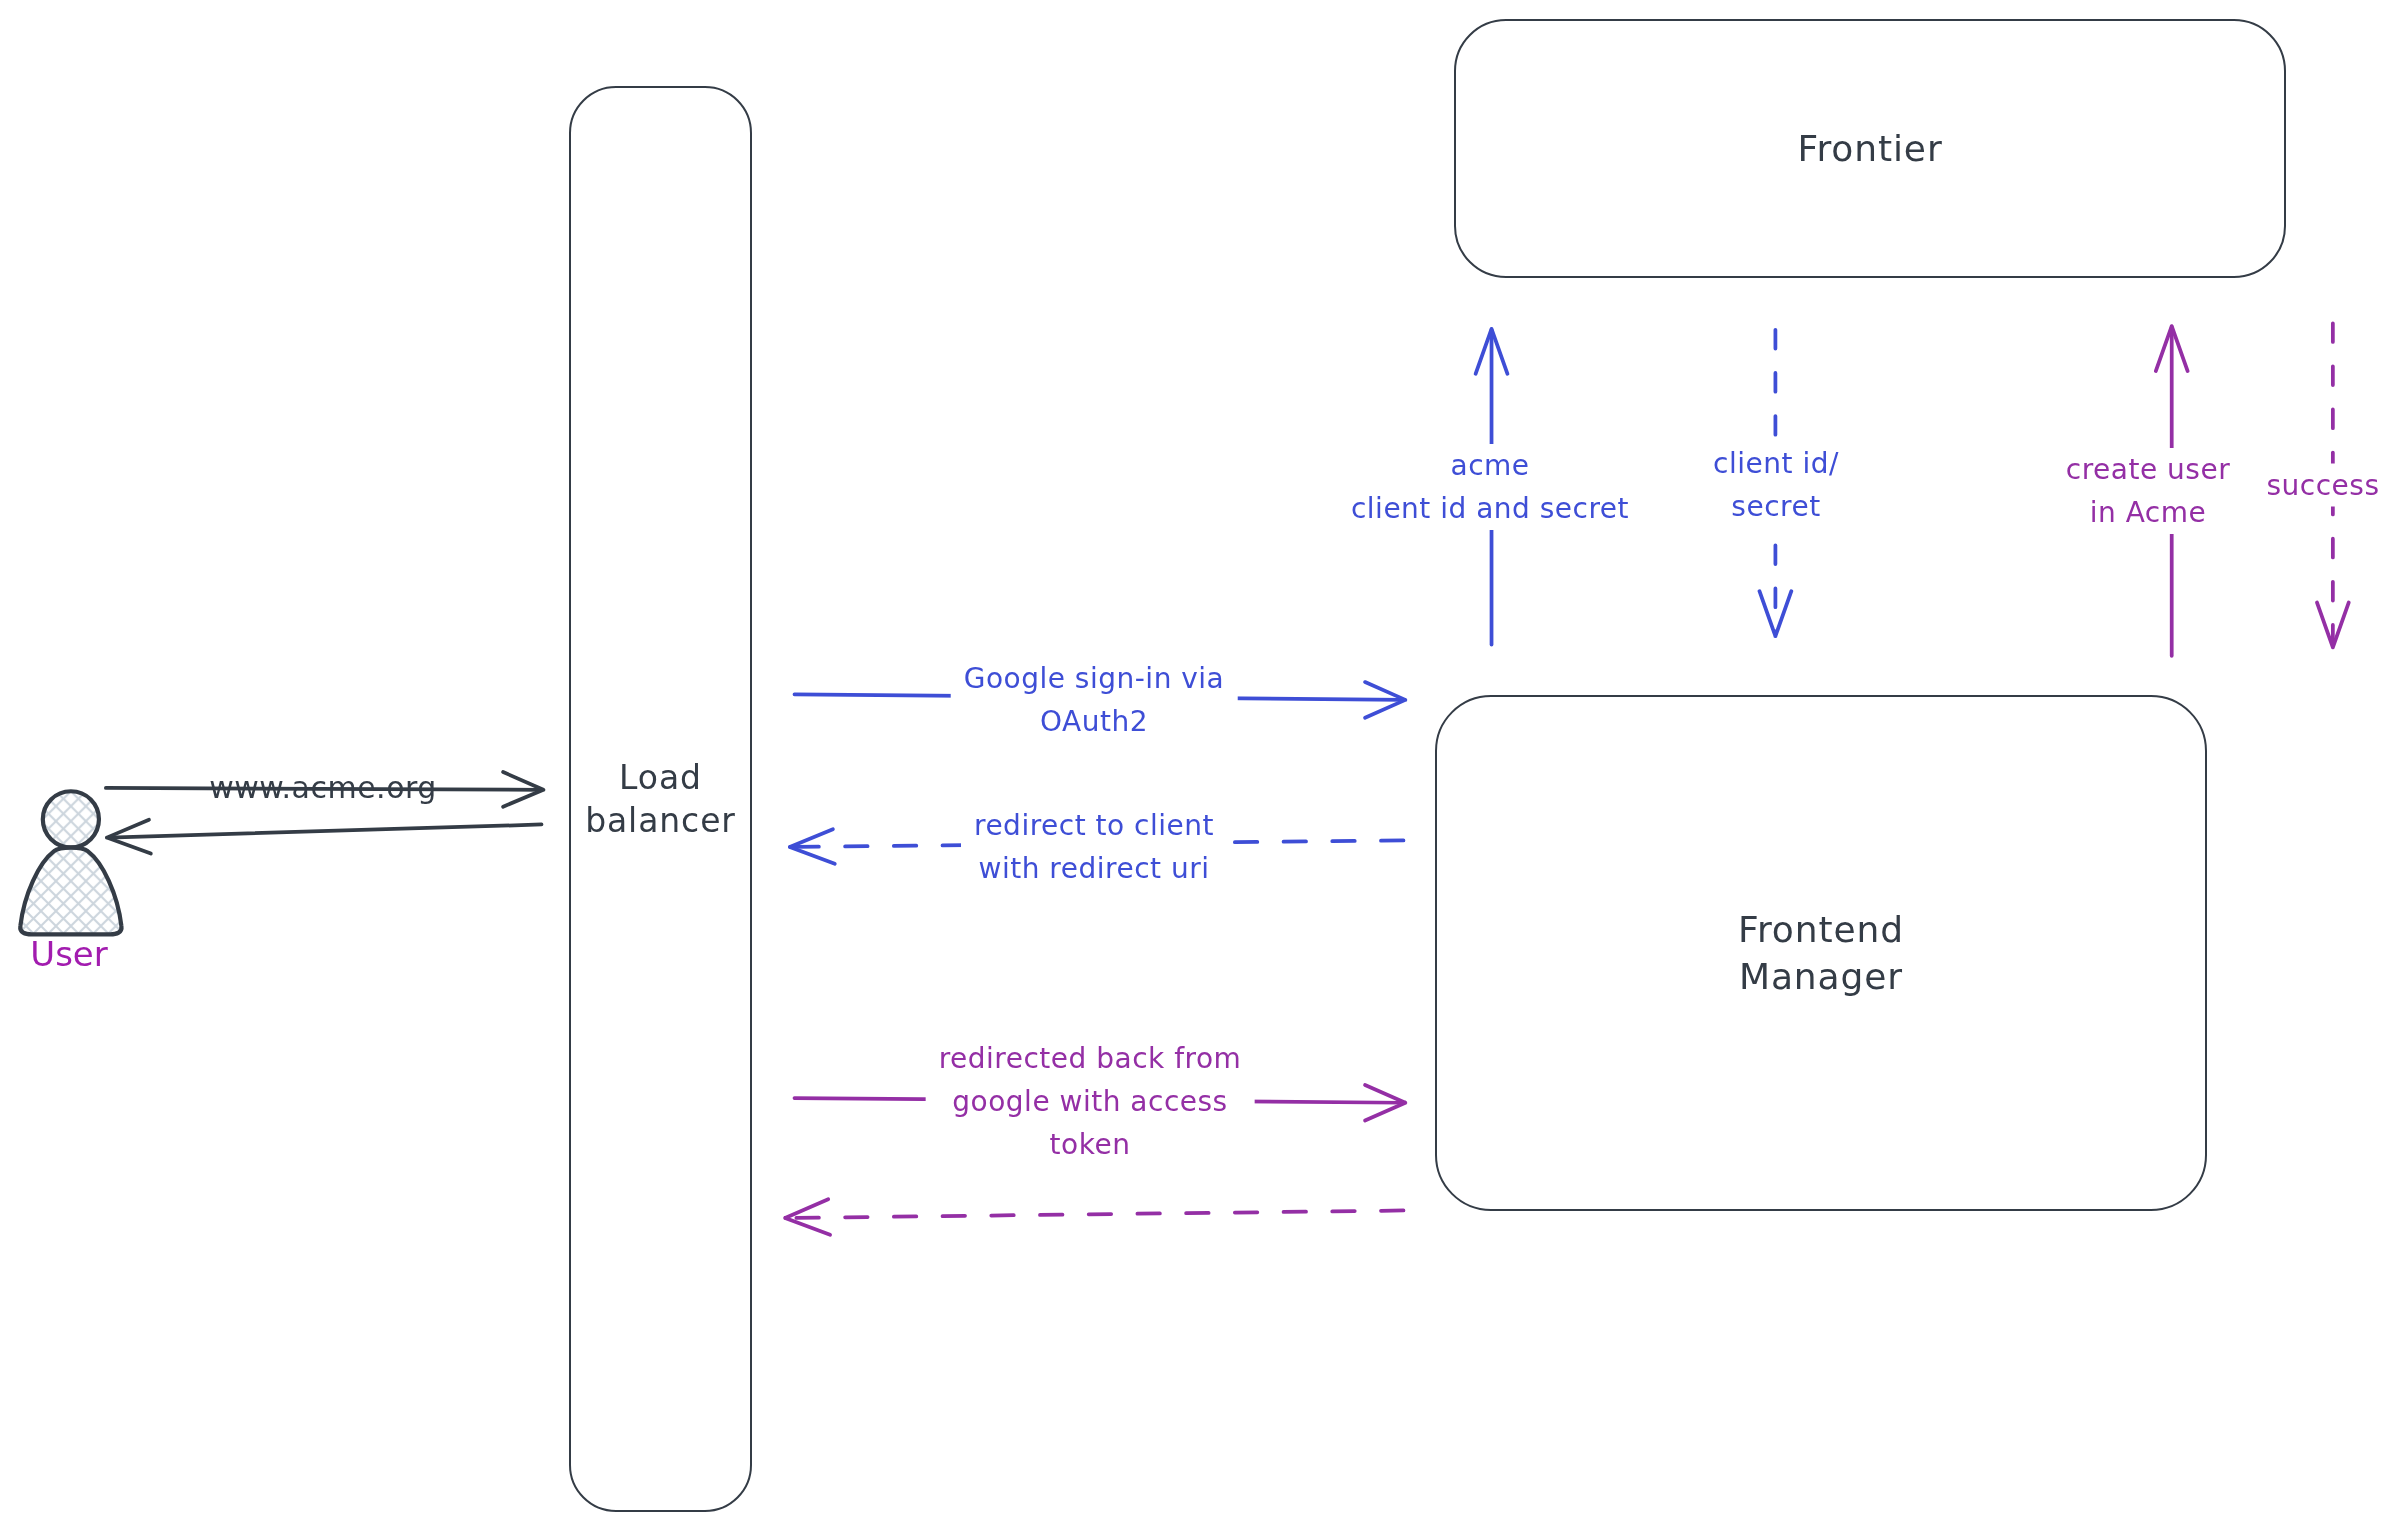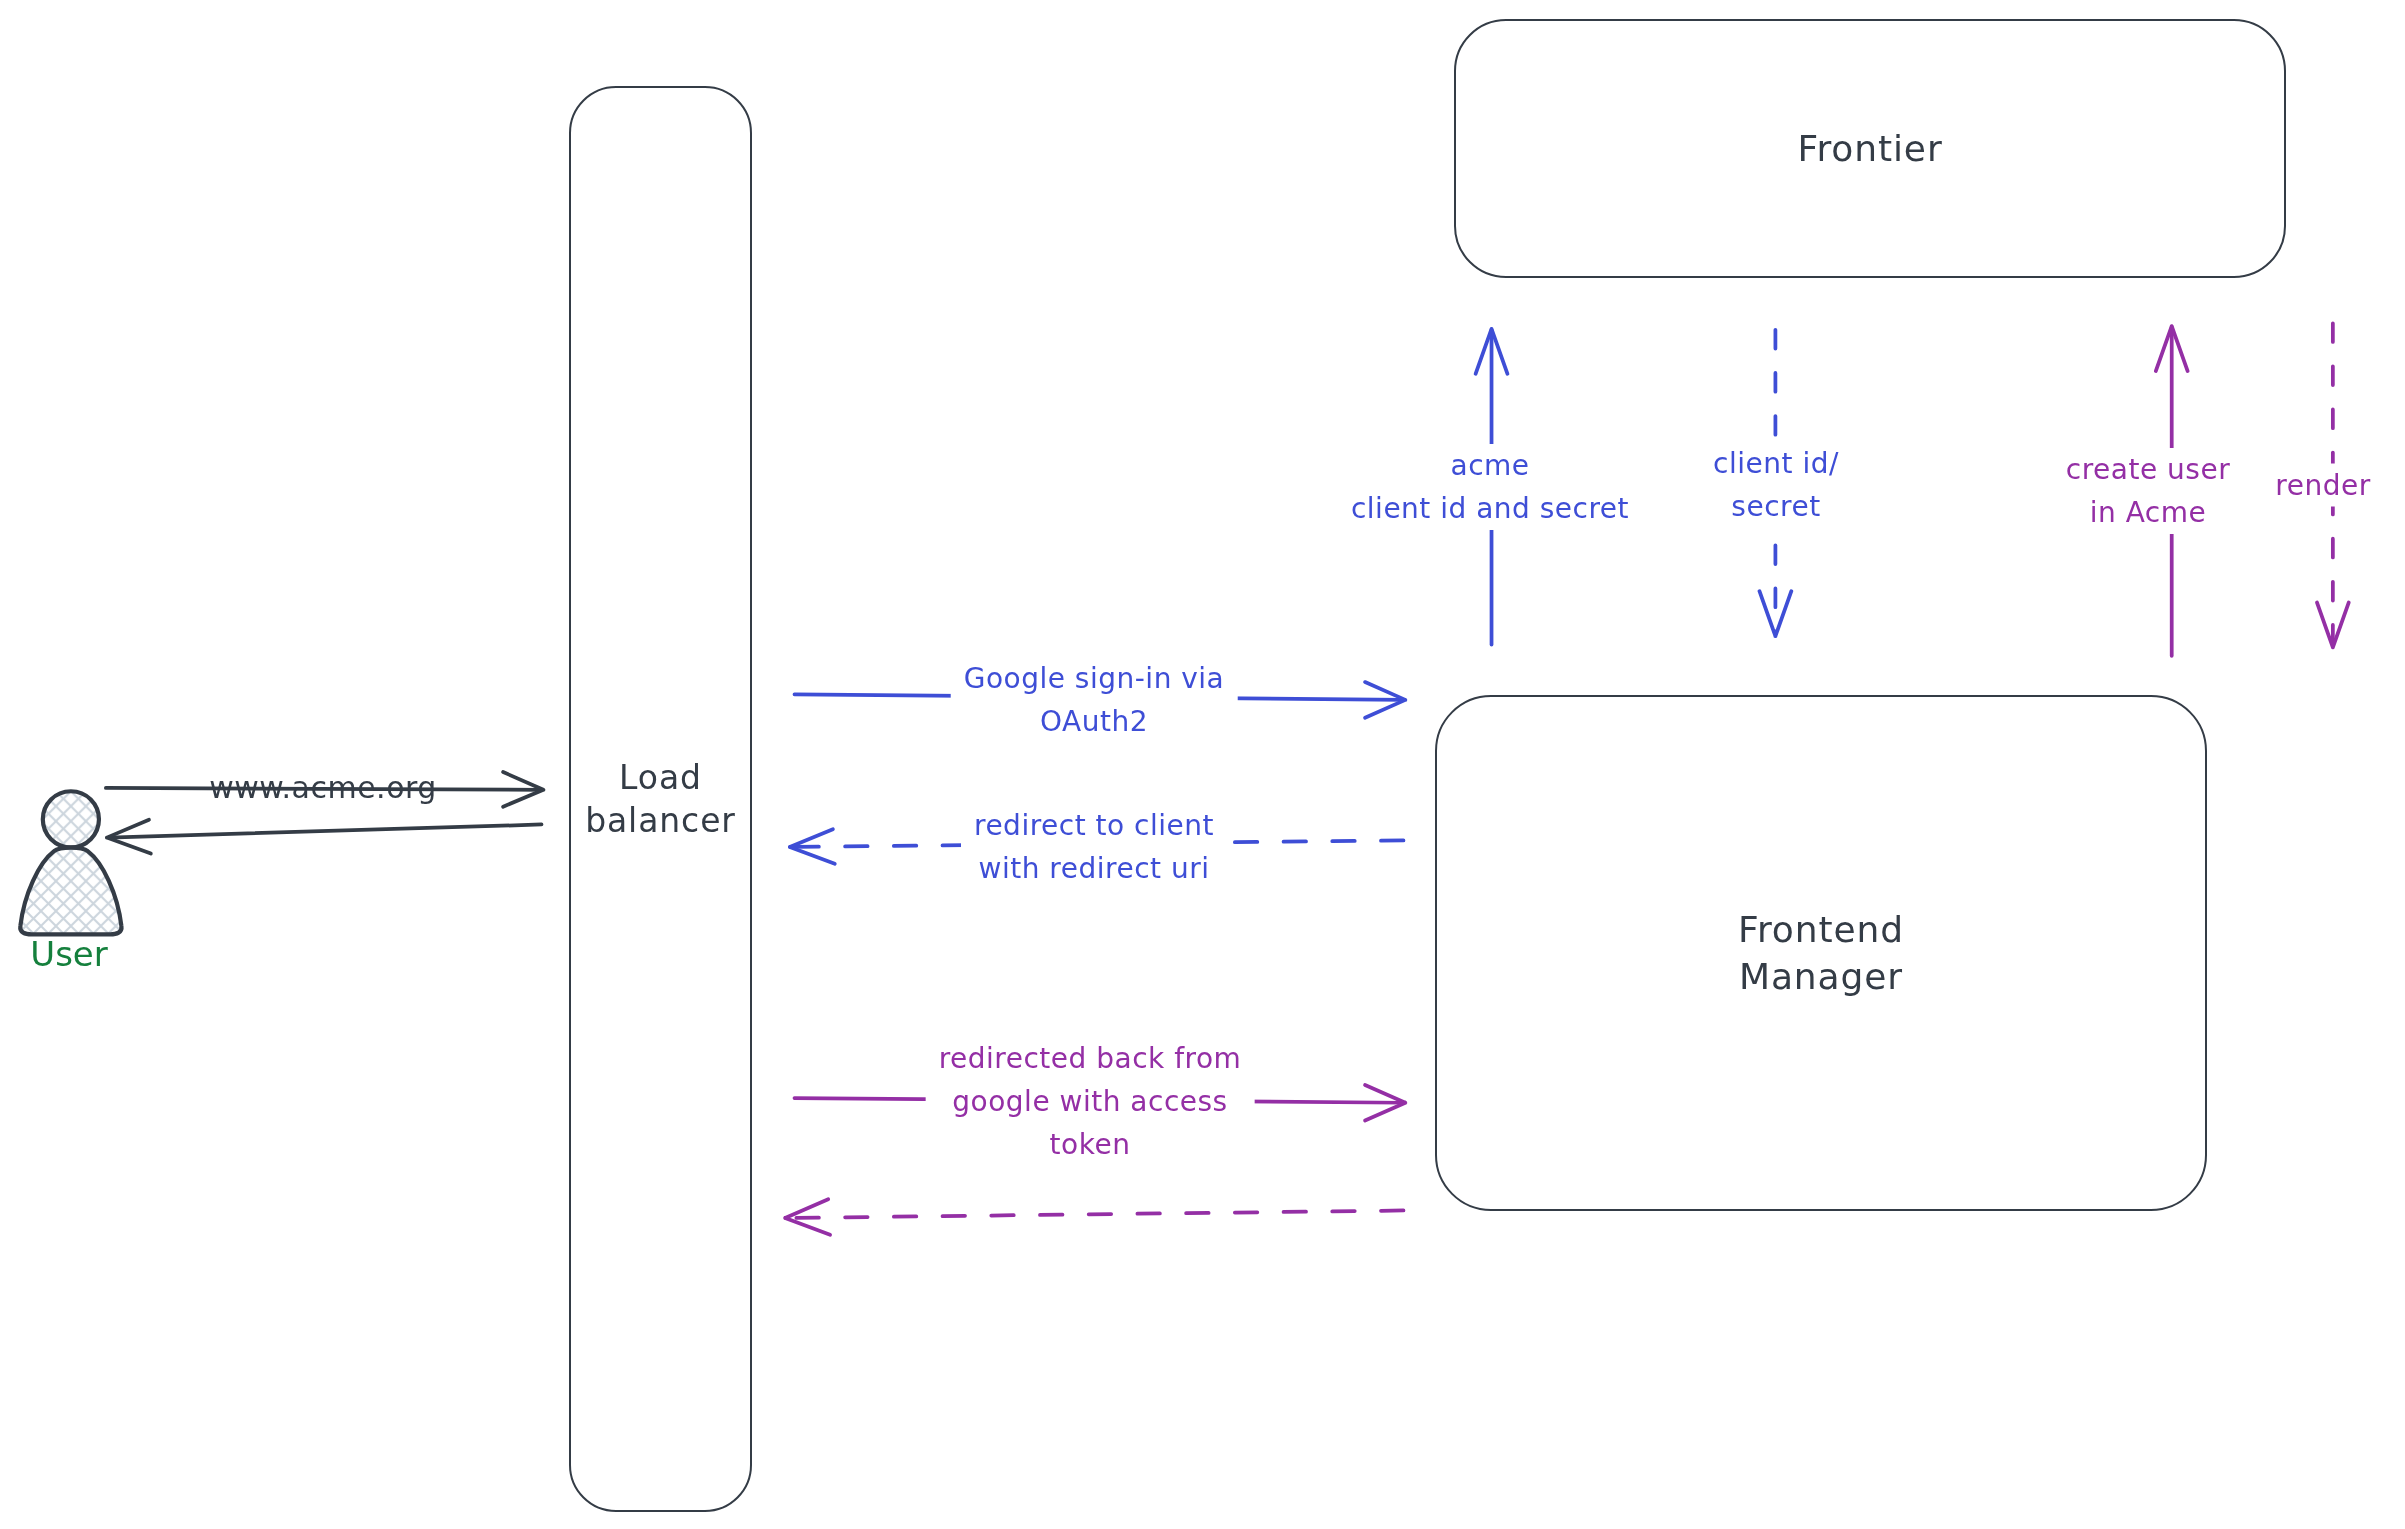--- a/index.html
+++ b/index.html
@@ -47,21 +47,21 @@
     white-space: nowrap;
     z-index: 2;
   }
   .mask { background: #ffffff; padding: 0 13px; }
   .c-ink    { color: var(--ink); }
   .c-blue   { color: var(--blue); }
   .c-purple { color: var(--purple); }
   .user-label {
     position: absolute;
     transform: translate(-50%, -50%);
-    color: #15803d;
+    color: #a21caf;
     font-size: 34px;
     z-index: 2;
   }
   .user-figure { position: absolute; left: 11.2px; top: 776px; z-index: 0; }
 </style>
 </head>
 <body>
 
 <div class="canvas" id="canvas" style="--ink: #343c46; --blue: #3e4ed6; --purple: #942fa5; --hatch: #ccd5dd;">
 
@@ -177,16 +177,16 @@
   <div class="edge-label c-blue mask" style="left:1776px; top:485px;">
     <div>client id/</div>
     <div>secret</div>
   </div>
 
   <div class="edge-label c-purple mask" style="left:2148px; top:491px;">
     <div>create user</div>
     <div>in Acme</div>
   </div>
 
-  <div class="edge-label c-purple mask" style="left:2323px; top:485px;">render</div>
+  <div class="edge-label c-purple mask" style="left:2323px; top:485px;">success</div>
 
 </div>
 
 
 </body></html>

